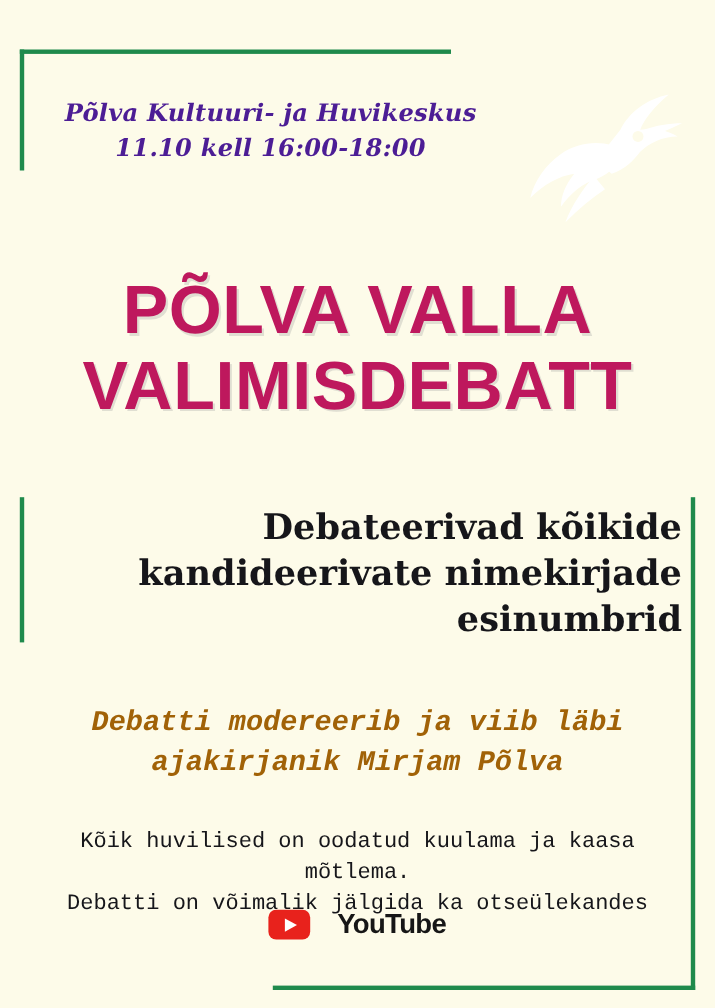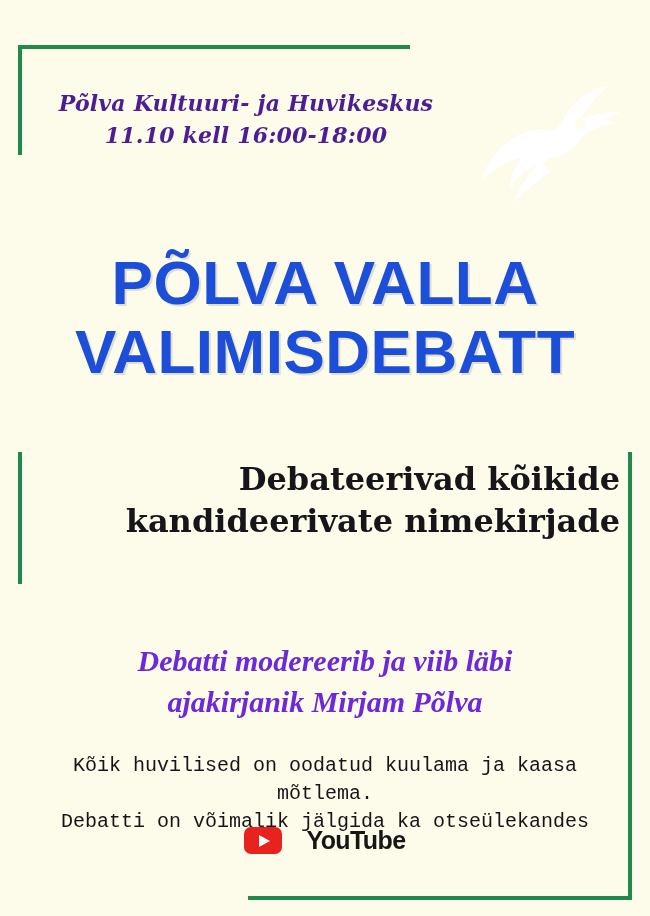--- a/index.html
+++ b/index.html
@@ -90,21 +90,21 @@
     left: 0;
     right: 0;
     top: 248px;
     text-align: center;
   }
   .title-line {
     font-family: "Liberation Sans", sans-serif;
     font-weight: bold;
     font-size: 62px;
     line-height: 1.12;
-    color: #1d4ed8;
+    color: #be185d;
     letter-spacing: 0.5px;
     text-shadow: 2px 2px 0 rgba(150,150,150,0.28);
   }
 
   .subtitle-block {
     position: absolute;
     left: 30px;
     right: 30px;
     top: 458px;
     text-align: right;
@@ -118,26 +118,26 @@
   }
 
   .moderator-block {
     position: absolute;
     left: 40px;
     right: 40px;
     top: 640px;
     text-align: center;
   }
   .moderator-line {
-    font-family: Liberation Serif, serif;
+    font-family: Liberation Mono, monospace;
     font-style: italic;
     font-weight: bold;
-    font-size: 30px;
+    font-size: 26px;
     line-height: 1.38;
-    color: #6d28d9;
+    color: #a16207;
   }
 
   .note-block {
     position: absolute;
     left: 20px;
     right: 20px;
     top: 752px;
     text-align: center;
   }
   .note-line {
@@ -209,20 +209,21 @@
   </div>
 
   <div class="title-block">
     <div class="title-line">PÕLVA VALLA</div>
     <div class="title-line">VALIMISDEBATT</div>
   </div>
 
   <div class="subtitle-block">
     <div class="subtitle-line">Debateerivad kõikide</div>
     <div class="subtitle-line">kandideerivate nimekirjade</div>
+    <div class="subtitle-line">esinumbrid</div>
   </div>
 
   <div class="moderator-block">
     <div class="moderator-line">Debatti modereerib ja viib läbi</div>
     <div class="moderator-line">ajakirjanik Mirjam Põlva</div>
   </div>
 
   <div class="note-block">
     <div class="note-line">Kõik huvilised on oodatud kuulama ja kaasa mõtlema.</div>
     <div class="note-line">Debatti on võimalik jälgida ka otseülekandes</div>

